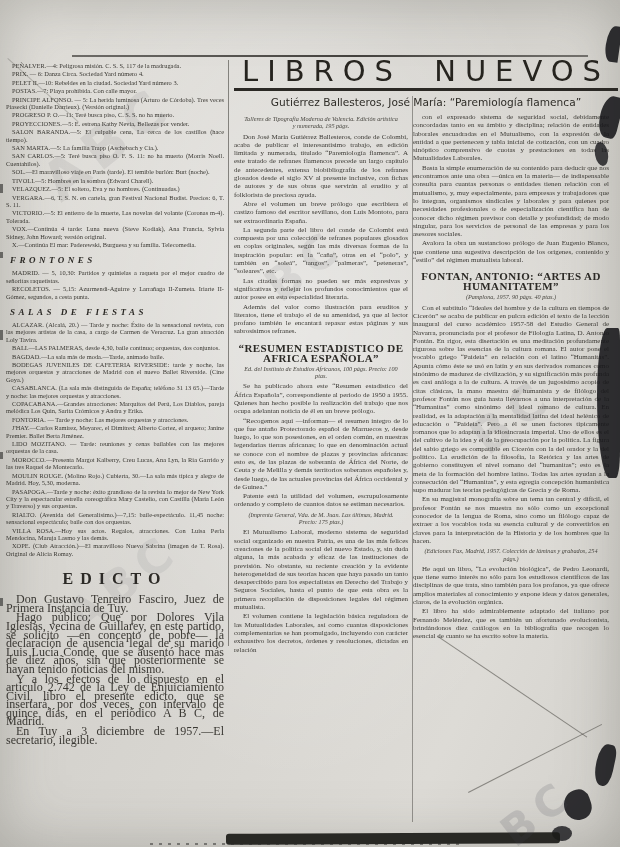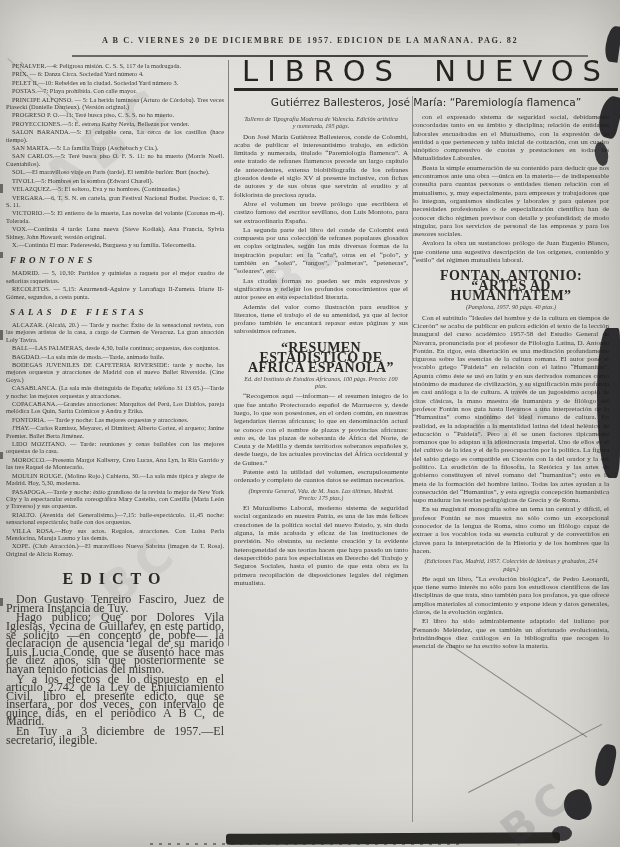--- a/index.html
+++ b/index.html
@@ -41,40 +41,39 @@
   .rule-thick { height:3px; background:#2b2925; margin-top:2px; }
   .review-header { font-family:"DejaVu Sans", sans-serif; font-weight:normal; font-size:10.6px;
     line-height:13px; text-align:center; margin-top:5px; color:#2e2c27; }
   .cols { display:flex; margin-top:4px; }
   .colm { width:174px; margin-right:5px; }
   .colr { width:196px; }
   .col { font-size:7px; line-height:8.3px; text-align:justify; }
   .bp { text-indent:9px; margin-bottom:1px; }
   .credit { text-align:center; font-style:italic; font-size:6.2px; line-height:7.3px;
     margin:2px 10px 3px; color:#47453f; }
-  .colhead { text-align:center; font-weight:bold; font-size:14px; line-height:10px;
+  .colhead { text-align:center; font-weight:bold; font-size:11px; line-height:10px;
     letter-spacing:.4px; margin:7px 2px 2px; color:#2c2a26; }
 
   
   .blob { position:absolute; background:#17171a; opacity:.88; }
   .bar-ink { position:absolute; left:226px; top:833px; width:334px; height:11px;
     background:#1b1b18; border-radius:3px; transform:rotate(-.3deg); opacity:.92; }
   .scratch { position:absolute; height:1px; background:rgba(70,68,62,.55); transform-origin:0 0; }
   .wm { position:absolute; font-family:"DejaVu Sans", sans-serif; font-weight:bold;
     color:rgba(70,70,78,.12); transform:rotate(-38deg); letter-spacing:8px; pointer-events:none; }
   .tick { position:absolute; left:0; width:3px; background:rgba(40,40,38,.6); }
   .speckles { position:absolute; left:150px; top:843px; width:310px; height:2px;
     background:repeating-linear-gradient(to right, rgba(40,40,38,.5) 0 3px, transparent 3px 9px); }
 </style>
 </head>
 <body>
 
 <div class="page">
 
-  <div class="masthead">A B C. VIERNES 20 DE DICIEMBRE DE 1957. EDICION DE LA MAÑANA. PAG. 82</div>
   <div class="rule-masthead"></div>
   <div class="vrule vrule-left"></div>
   <div class="vrule vrule-mid"></div>
 
   <div class="leftcol soft">
     <div>
         <p class="lp">PEÑALVER.—4: Peligrosa misión. C. S. S, 117 de la madrugada.</p>
         <p class="lp">PRIX. — 6: Danza Circa. Sociedad Yard número 4.</p>
         <p class="lp">PELET II.—10: Rebeldes en la ciudad. Sociedad Yard número 3.</p>
         <p class="lp">POSTAS.—7: Playa prohibida. Con calle mayor.</p>
@@ -135,26 +134,28 @@
         <div>
             <p class="bp">Don José María Gutiérrez Ballesteros, conde de Colombí, acaba de publicar el interesantísimo trabajo, en edición limitada y numerada, titulado “Paremiología flamenca”. A este tratado de refranes flamencos precede un largo capítulo de antecedentes, extensa biobibliografía de los refranes glosados desde el siglo XV al presente inclusive, con fichas de autores y de sus obras que servirán al erudito y al folklorista de preciosa ayuda.</p>
             <p class="bp">Abre el volumen un breve prólogo que escribiera el castizo famoso del escritor sevillano, don Luis Montoto, para ser extraordinaria España.</p>
             <p class="bp">La segunda parte del libro del conde de Colombí está compuesta por una colección de refranes populares glosados en coplas originales, según las más diversas formas de la inspiración popular: en la “caña”, otras en el “polo”, y también en “soleá”, “tangos”, “palmeras”, “peteneras”, “soleares”, etc.</p>
             <p class="bp">Las citadas formas no pueden ser más expresivas y significativas y reflejar los profundos conocimientos que el autor posee en esta especialidad literaria.</p>
             <p class="bp">Además del valor como ilustración para eruditos y literatos, tiene el trabajo el de su amenidad, ya que al lector profano también le encantará repasar estas páginas y sus sabrosísimos refranes.</p>
           </div>
         <div class="colhead">“RESUMEN ESTADISTICO DE AFRICA ESPAÑOLA”</div>
         <div class="credit">Ed. del Instituto de Estudios Africanos, 100 págs. Precio: 100 ptas.</div>
         <div>
+            <p class="bp">Se ha publicado ahora este “Resumen estadístico del África Española”, correspondiente al período de 1950 a 1955. Quienes han hecho posible la realización del trabajo que nos ocupa adelantan noticia de él en un breve prólogo.</p>
             <p class="bp">“Recogemos aquí —informan— el resumen íntegro de lo que fue antaño Protectorado español de Marruecos y, desde luego, lo que son posesiones, en el orden común, en nuestras legendarias tierras africanas; lo que en denominación actual se conoce con el nombre de plazas y provincias africanas: esto es, de las plazas de soberanía de África del Norte, de Ceuta y de Melilla y demás territorios soberanos españoles y, desde luego, de las actuales provincias del África occidental y de Guinea.”</p>
             <p class="bp">Patente está la utilidad del volumen, escrupulosamente ordenado y completo de cuantos datos se estiman necesarios.</p>
           </div>
         <div class="credit">(Imprenta General, Vda. de M. Juan. Las últimas, Madrid. Precio: 175 ptas.)</div>
         <div>
             <p class="bp">El Mutualismo Laboral, moderno sistema de seguridad social organizado en nuestra Patria, es una de las más felices creaciones de la política social del nuevo Estado, y, sin duda alguna, la más acabada y eficaz de las instituciones de previsión. No obstante, su reciente creación y la evidente heterogeneidad de sus teorías hacen que haya pasado un tanto desapercibido para los especialistas en Derecho del Trabajo y Seguros Sociales, hasta el punto de que esta obra es la primera recopilación de disposiciones legales del régimen mutualista.</p>
+            <p class="bp">El volumen contiene la legislación básica reguladora de las Mutualidades Laborales, así como cuantas disposiciones complementarias se han promulgado, incluyendo con carácter exhaustivo los decretos, órdenes y resoluciones, dictadas en relación</p>
           </div>
       </div>
 
       <div class="col colr">
         <div>
             <p class="bp">con el expresado sistema de seguridad social, debidamente concordadas tanto en su ámbito y disciplina; relación de entidades laborales encuadradas en el Mutualismo, con la expresión de la entidad a que pertenecen y tabla inicial de cotización, con un cuadro sinóptico comprensivo de cuotas y prestaciones en todas las Mutualidades Laborales.</p>
             <p class="bp">Basta la simple enumeración de su contenido para deducir que nos encontramos ante una obra —única en la materia— de indispensable consulta para cuantas personas o entidades tienen relación con el mutualismo, y, muy especialmente, para empresas y trabajadores que lo integran, organismos sindicales y laborales y para quienes por necesidades profesionales o de especialización científica han de conocer dicho régimen previsor con detalle y profundidad; de modo singular, para los servicios de personal de las empresas y para los asesores sociales.</p>
             <p class="bp">Avalora la obra un sustancioso prólogo de Juan Eugenio Blanco, que contiene una sugestiva descripción de los orígenes, contenido y “estilo” del régimen mutualista laboral.</p>
           </div>
         <div class="colhead">FONTAN, ANTONIO: “ARTES AD HUMANITATEM”</div>

